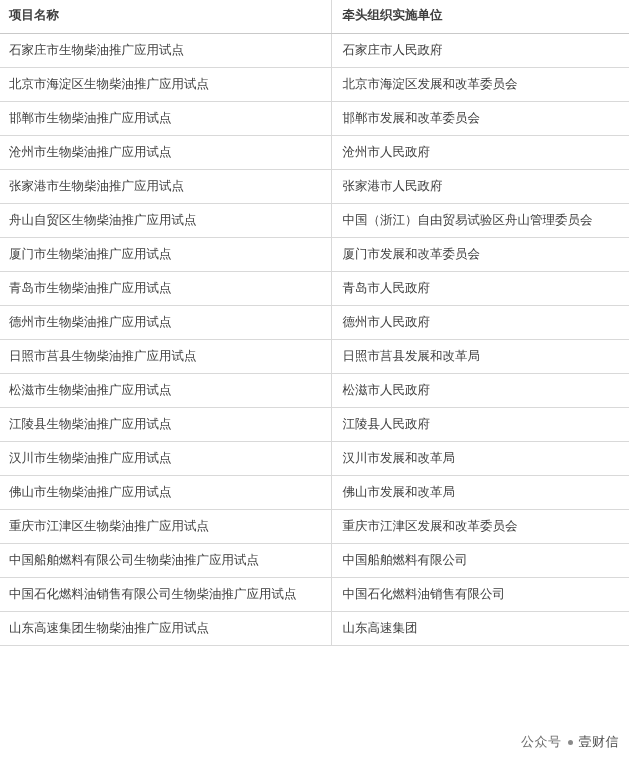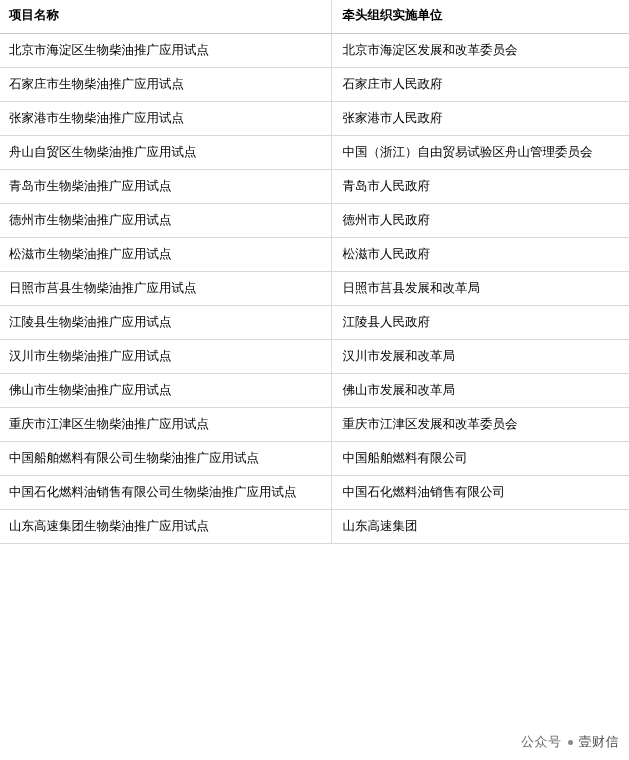--- a/index.html
+++ b/index.html
@@ -29,21 +29,21 @@
   table.project-table col.c2 { width: 298px; }
   table.project-table th,
   table.project-table td {
     border-bottom: 1px solid #d9d9d9;
     padding: 8px 9px 8px 9px;
     font-size: 12.5px;
     line-height: 17px;
     text-align: left;
     vertical-align: middle;
     font-weight: normal;
-    color: #000000;
+    color: #404040;
     white-space: nowrap;
     overflow: hidden;
   }
   table.project-table th {
     font-weight: bold;
     border-bottom: 1px solid #c9c9c9;
     padding-top: 7px;
     padding-bottom: 9px;
   }
   table.project-table td.col-unit,
@@ -87,50 +87,62 @@
       <col class="c2">
     </colgroup>
     <thead>
       <tr class="row-head">
         <th class="col-project">项目名称</th>
         <th class="col-unit">牵头组织实施单位</th>
       </tr>
     </thead>
     <tbody>
       <tr>
+        <td class="col-project">石家庄市生物柴油推广应用试点</td>
+        <td class="col-unit">石家庄市人民政府</td>
+      </tr>
+      <tr>
         <td class="col-project">北京市海淀区生物柴油推广应用试点</td>
         <td class="col-unit">北京市海淀区发展和改革委员会</td>
       </tr>
       <tr>
-        <td class="col-project">石家庄市生物柴油推广应用试点</td>
-        <td class="col-unit">石家庄市人民政府</td>
+        <td class="col-project">邯郸市生物柴油推广应用试点</td>
+        <td class="col-unit">邯郸市发展和改革委员会</td>
+      </tr>
+      <tr>
+        <td class="col-project">沧州市生物柴油推广应用试点</td>
+        <td class="col-unit">沧州市人民政府</td>
       </tr>
       <tr>
         <td class="col-project">张家港市生物柴油推广应用试点</td>
         <td class="col-unit">张家港市人民政府</td>
       </tr>
       <tr>
         <td class="col-project">舟山自贸区生物柴油推广应用试点</td>
         <td class="col-unit">中国（浙江）自由贸易试验区舟山管理委员会</td>
       </tr>
       <tr>
+        <td class="col-project">厦门市生物柴油推广应用试点</td>
+        <td class="col-unit">厦门市发展和改革委员会</td>
+      </tr>
+      <tr>
         <td class="col-project">青岛市生物柴油推广应用试点</td>
         <td class="col-unit">青岛市人民政府</td>
       </tr>
       <tr>
         <td class="col-project">德州市生物柴油推广应用试点</td>
         <td class="col-unit">德州市人民政府</td>
       </tr>
       <tr>
+        <td class="col-project">日照市莒县生物柴油推广应用试点</td>
+        <td class="col-unit">日照市莒县发展和改革局</td>
+      </tr>
+      <tr>
         <td class="col-project">松滋市生物柴油推广应用试点</td>
         <td class="col-unit">松滋市人民政府</td>
-      </tr>
-      <tr>
-        <td class="col-project">日照市莒县生物柴油推广应用试点</td>
-        <td class="col-unit">日照市莒县发展和改革局</td>
       </tr>
       <tr>
         <td class="col-project">江陵县生物柴油推广应用试点</td>
         <td class="col-unit">江陵县人民政府</td>
       </tr>
       <tr>
         <td class="col-project">汉川市生物柴油推广应用试点</td>
         <td class="col-unit">汉川市发展和改革局</td>
       </tr>
       <tr>

